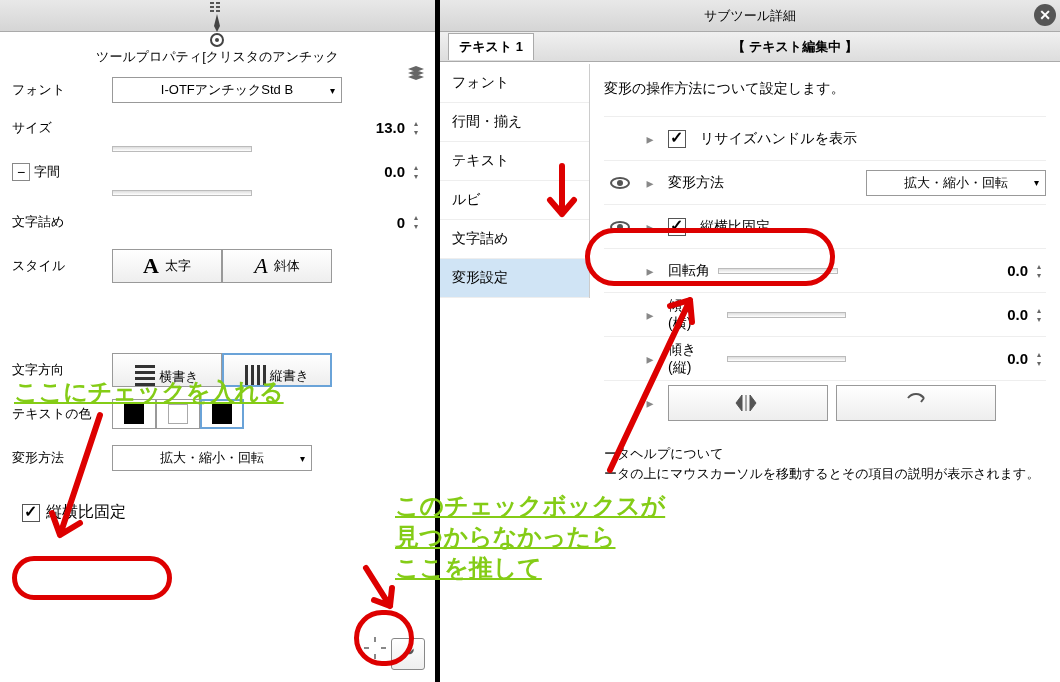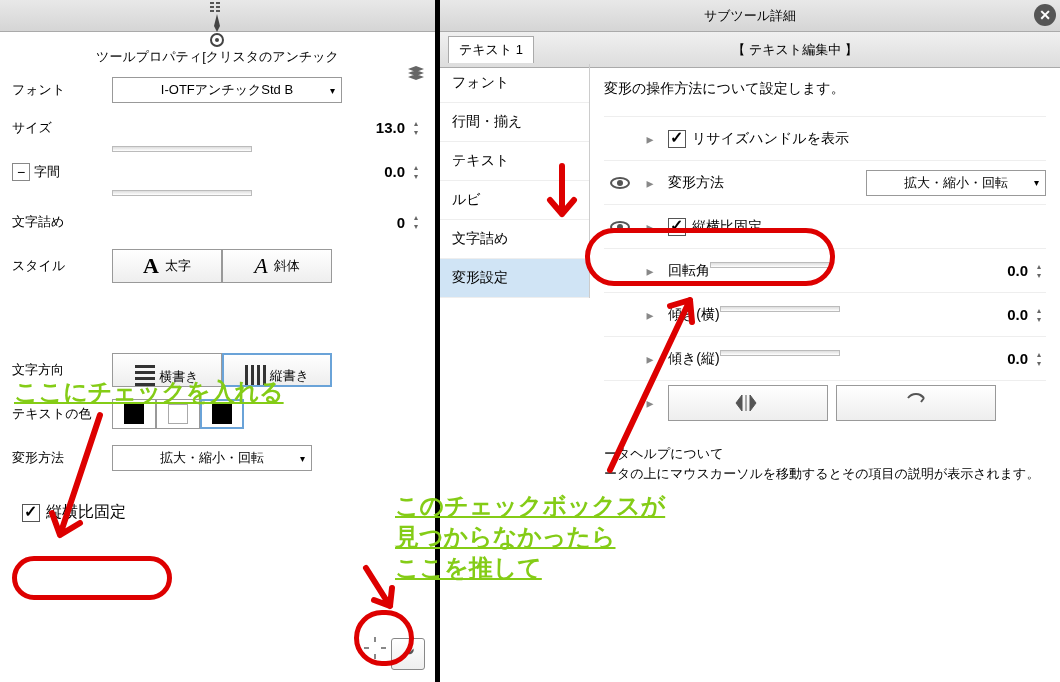--- a/index.html
+++ b/index.html
@@ -6,21 +6,21 @@
 body { background: #000; width: 1060px; height: 682px; overflow: hidden; position: relative; }
 
 .panel-left { position: absolute; left: 0; top: 0; width: 435px; height: 682px; background: #fff; }
 .panel-right { position: absolute; left: 440px; top: 0; width: 620px; height: 682px; background: #fff; }
 
 .titlebar { height: 32px; background: linear-gradient(#e8e8e8,#d5d5d5); display: flex; align-items: center; padding: 0 6px; font-size: 13px; border-bottom: 1px solid #aaa; position: relative; flex-direction: column; }
 .titlebar .icon-box { width: 22px; height: 22px; display: flex; align-items: center; justify-content: center; margin-right: 2px; }
 .titlebar-right { justify-content: center; }
 .close-btn { position: absolute; right: 4px; top: 4px; width: 22px; height: 22px; border-radius: 50%; background: #555; color: #fff; display: flex; align-items: center; justify-content: center; font-size: 14px; font-weight: bold; }
 
-.subtitle-row { height: 36px; background: linear-gradient(#f0f0f0,#ddd); display: flex; align-items: center; padding: 11px 8px; font-size: 13px; border-bottom: 1px solid #aaa; }
+.subtitle-row { height: 30px; background: linear-gradient(#f0f0f0,#ddd); display: flex; align-items: center; padding: 11px 8px; font-size: 13px; border-bottom: 1px solid #aaa; font-weight: bold; }
 .tab { background: #fff; border: 1px solid #aaa; border-bottom: none; padding: 4px 10px; font-size: 13px; margin-right: 4px; }
 
 .tool-name { padding: 6px 10px; font-size: 14px; position: relative; }
 .wrench-btn { position: absolute; right: 8px; top: 30px; width: 30px; height: 26px; border: 1px solid #888; background: linear-gradient(#fff,#eee); display: flex; align-items: center; justify-content: center; border-radius: 3px; }
 
 .prop-area { padding: 8px 12px; font-size: 13px; }
 .prop-row { display: flex; align-items: center; min-height: 40px; margin-bottom: 4px; }
 .prop-label { width: 100px; }
 .prop-control { flex: 1; display: flex; align-items: center; justify-content: flex-end; gap: 4px; }
 .dropdown { background: #fff; border: 1px solid #999; height: 26px; display: flex; align-items: center; justify-content: center; padding: 0 8px; position: relative; width: 230px; font-size: 13px; }
@@ -56,21 +56,21 @@
 .cat-list { position: absolute; left: 0; top: 64px; width: 150px; border-right: 1px solid #ccc; }
 .cat-item { padding: 10px 12px; font-size: 14px; border-bottom: 1px solid #eee; }
 .cat-item.active { background: #d0e4f5; }
 
 .right-body { position: absolute; left: 150px; top: 64px; right: 0; bottom: 0; padding: 10px 14px; font-size: 14px; }
 .right-body .desc { margin-bottom: 12px; padding: 6px 0; }
 
 .setting-row { display: flex; align-items: center; height: 44px; border-top: 1px solid #eee; }
 .eye-col { width: 32px; display: flex; justify-content: center; }
 .tri-col { width: 28px; display: flex; justify-content: center; color: #888; }
-.set-label { flex: 1; display: flex; gap: 0; padding-left: 4px; }
+.set-label { flex: 1; display: flex; align-items: center; gap: 8px; padding-left: 4px; }
 .set-ctrl { width: 200px; display: flex; align-items: center; justify-content: flex-end; gap: 4px; }
 .mini-dropdown { border: 1px solid #999; height: 26px; padding: 0 8px; display: flex; align-items: center; justify-content: center; position: relative; width: 180px; font-size: 13px; }
 .mini-dropdown::after { content: "▾"; position: absolute; right: 6px; font-size: 10px; }
 .mini-slider { width: 120px; height: 6px; background: linear-gradient(#ddd,#fff); border: 1px solid #bbb; display: inline-block; }
 
 .flip-btn { width: 160px; height: 36px; border: 1px solid #999; background: linear-gradient(#fff,#eee); display: flex; align-items: center; justify-content: center; }
 
 .help-text { font-size: 13px; color: #000000; margin-top: 20px; line-height: 1.5; }
 
 

